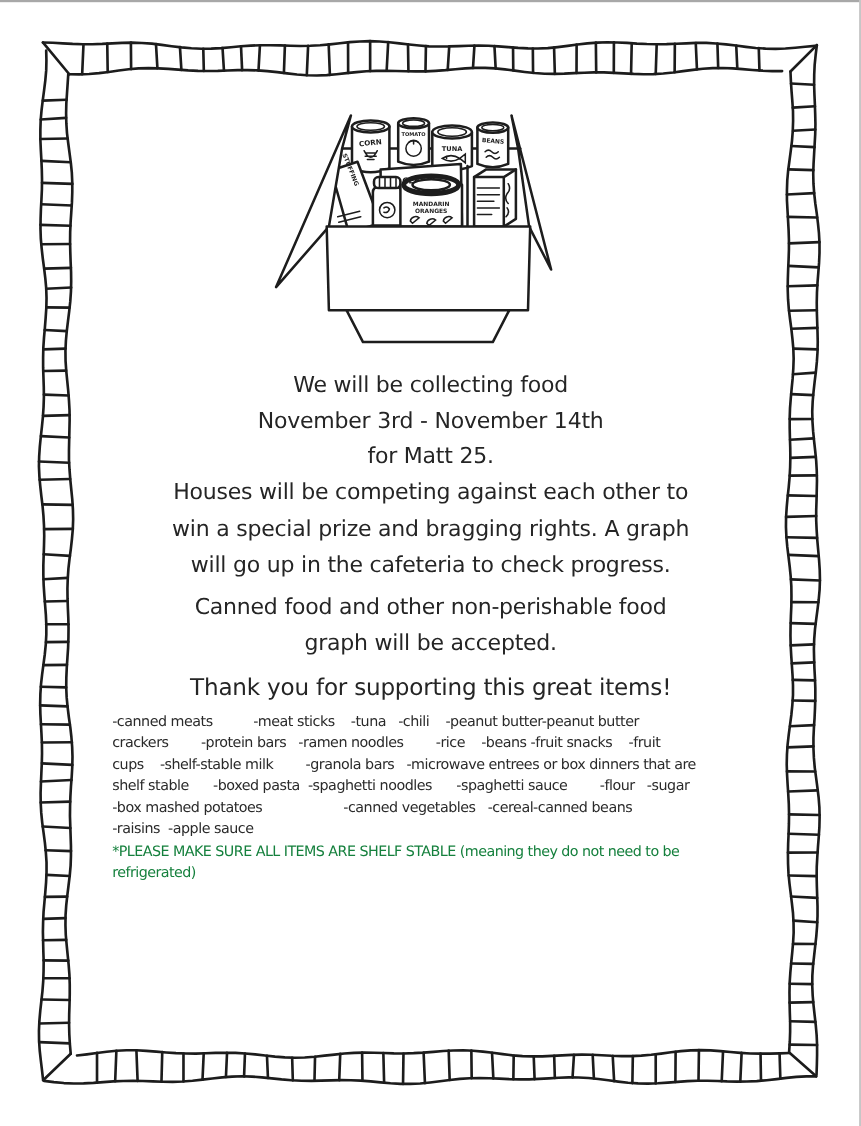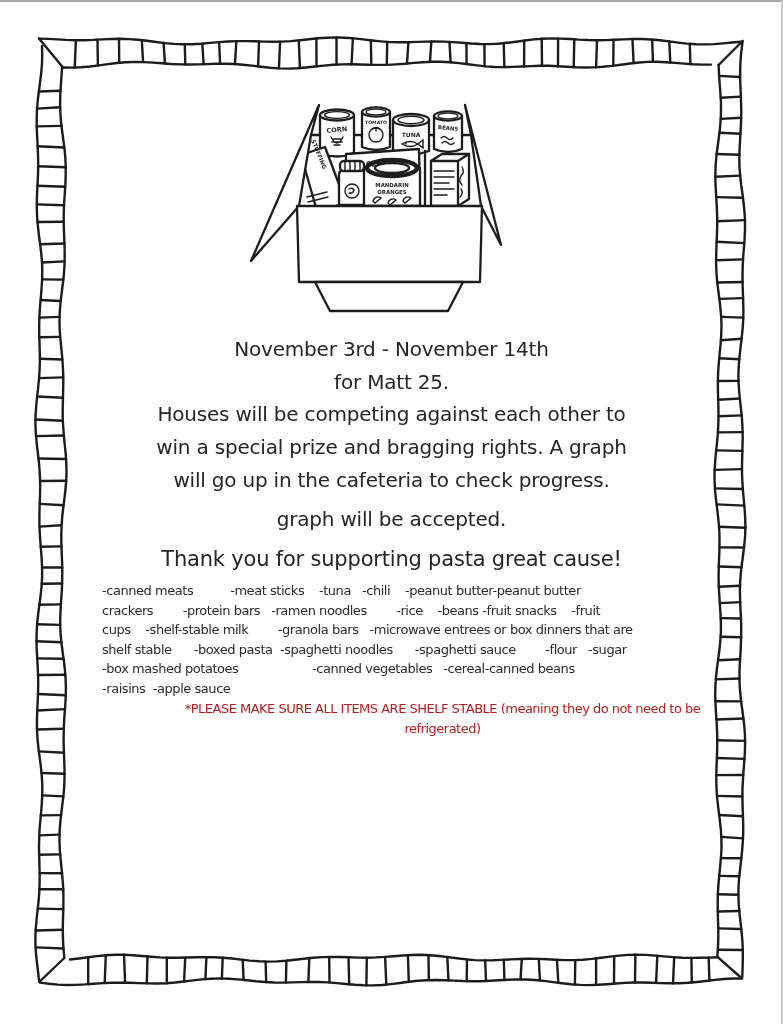--- a/index.html
+++ b/index.html
@@ -22,21 +22,21 @@
   .title span{display:block;font-size:52px;letter-spacing:0px;
     text-shadow:1.1px 0 #111,-1.1px 0 #111,0 0.8px #111,0 -0.8px #111;}
   .t1{transform:scaleX(.71);transform-origin:50% 50%;}
   .t2{transform:scaleX(.64);transform-origin:50% 50%;}
   .bodyblock{margin-top:16px;text-align:center;font-size:20px;line-height:32.7px;letter-spacing:-0.2px;color:#252525;}
   .bodyblock div{white-space:pre;}
   .gap6{margin-top:6px;}
   .thanks{margin-top:7px;text-align:center;font-size:21px;letter-spacing:-0.2px;line-height:34px;color:#252525;}
   .items{margin:5px 0 0 102px;text-align:left;font-size:13px;line-height:19.5px;letter-spacing:-0.45px;color:#2a2a2a;}
   .items div{white-space:pre;}
-  .note{margin:1px 0 0 102px;text-align:center;font-size:13px;line-height:19.5px;letter-spacing:-0.5px;color:#b91c1c;}
+  .note{margin:1px 0 0 102px;text-align:left;font-size:13px;line-height:19.5px;letter-spacing:-0.5px;color:#15803d;}
   .note div{white-space:pre;}
 </style>
 </head>
 <body>
 
 <div class="page">
   <div class="edge-top"></div>
   <div class="edge-right"></div>
 
   <svg id="border-svg" width="783" height="1024" viewBox="0 0 783 1024">
@@ -284,32 +284,34 @@
         <path class="ln" d="M70,12 L2,168 L50,113 L62,42 Z"></path>
         <path class="ln" d="M216,12 L252,152 L232,113 L222,42 Z"></path>
 
         <path class="ln" d="M48,113 L233,113 L231,189 L50,189 Z"></path>
         <path class="ln" d="M66,189 L214,189 L199,218 L81,218 Z"></path>
       </svg>
     </div>
 
 
     <div class="bodyblock">
+      <div>We will be collecting food</div>
       <div>November 3rd - November 14th</div>
       <div>for Matt 25.</div>
       <div>Houses will be competing against each other to</div>
       <div>win a special prize and bragging rights. A graph</div>
       <div>will go up in the cafeteria to check progress.</div>
     </div>
 
     <div class="bodyblock gap6">
+      <div>Canned food and other non-perishable food</div>
       <div>graph will be accepted.</div>
     </div>
 
-    <div class="thanks">Thank you for supporting pasta great cause!</div>
+    <div class="thanks">Thank you for supporting this great items!</div>
 
     <div class="items">
       <div>-canned meats          -meat sticks    -tuna   -chili    -peanut butter-peanut butter</div>
       <div>crackers        -protein bars   -ramen noodles        -rice    -beans -fruit snacks    -fruit</div>
       <div>cups    -shelf-stable milk        -granola bars   -microwave entrees or box dinners that are</div>
       <div>shelf stable      -boxed pasta  -spaghetti noodles      -spaghetti sauce        -flour   -sugar</div>
       <div>-box mashed potatoes                    -canned vegetables   -cereal-canned beans</div>
       <div>-raisins  -apple sauce</div>
     </div>
 

